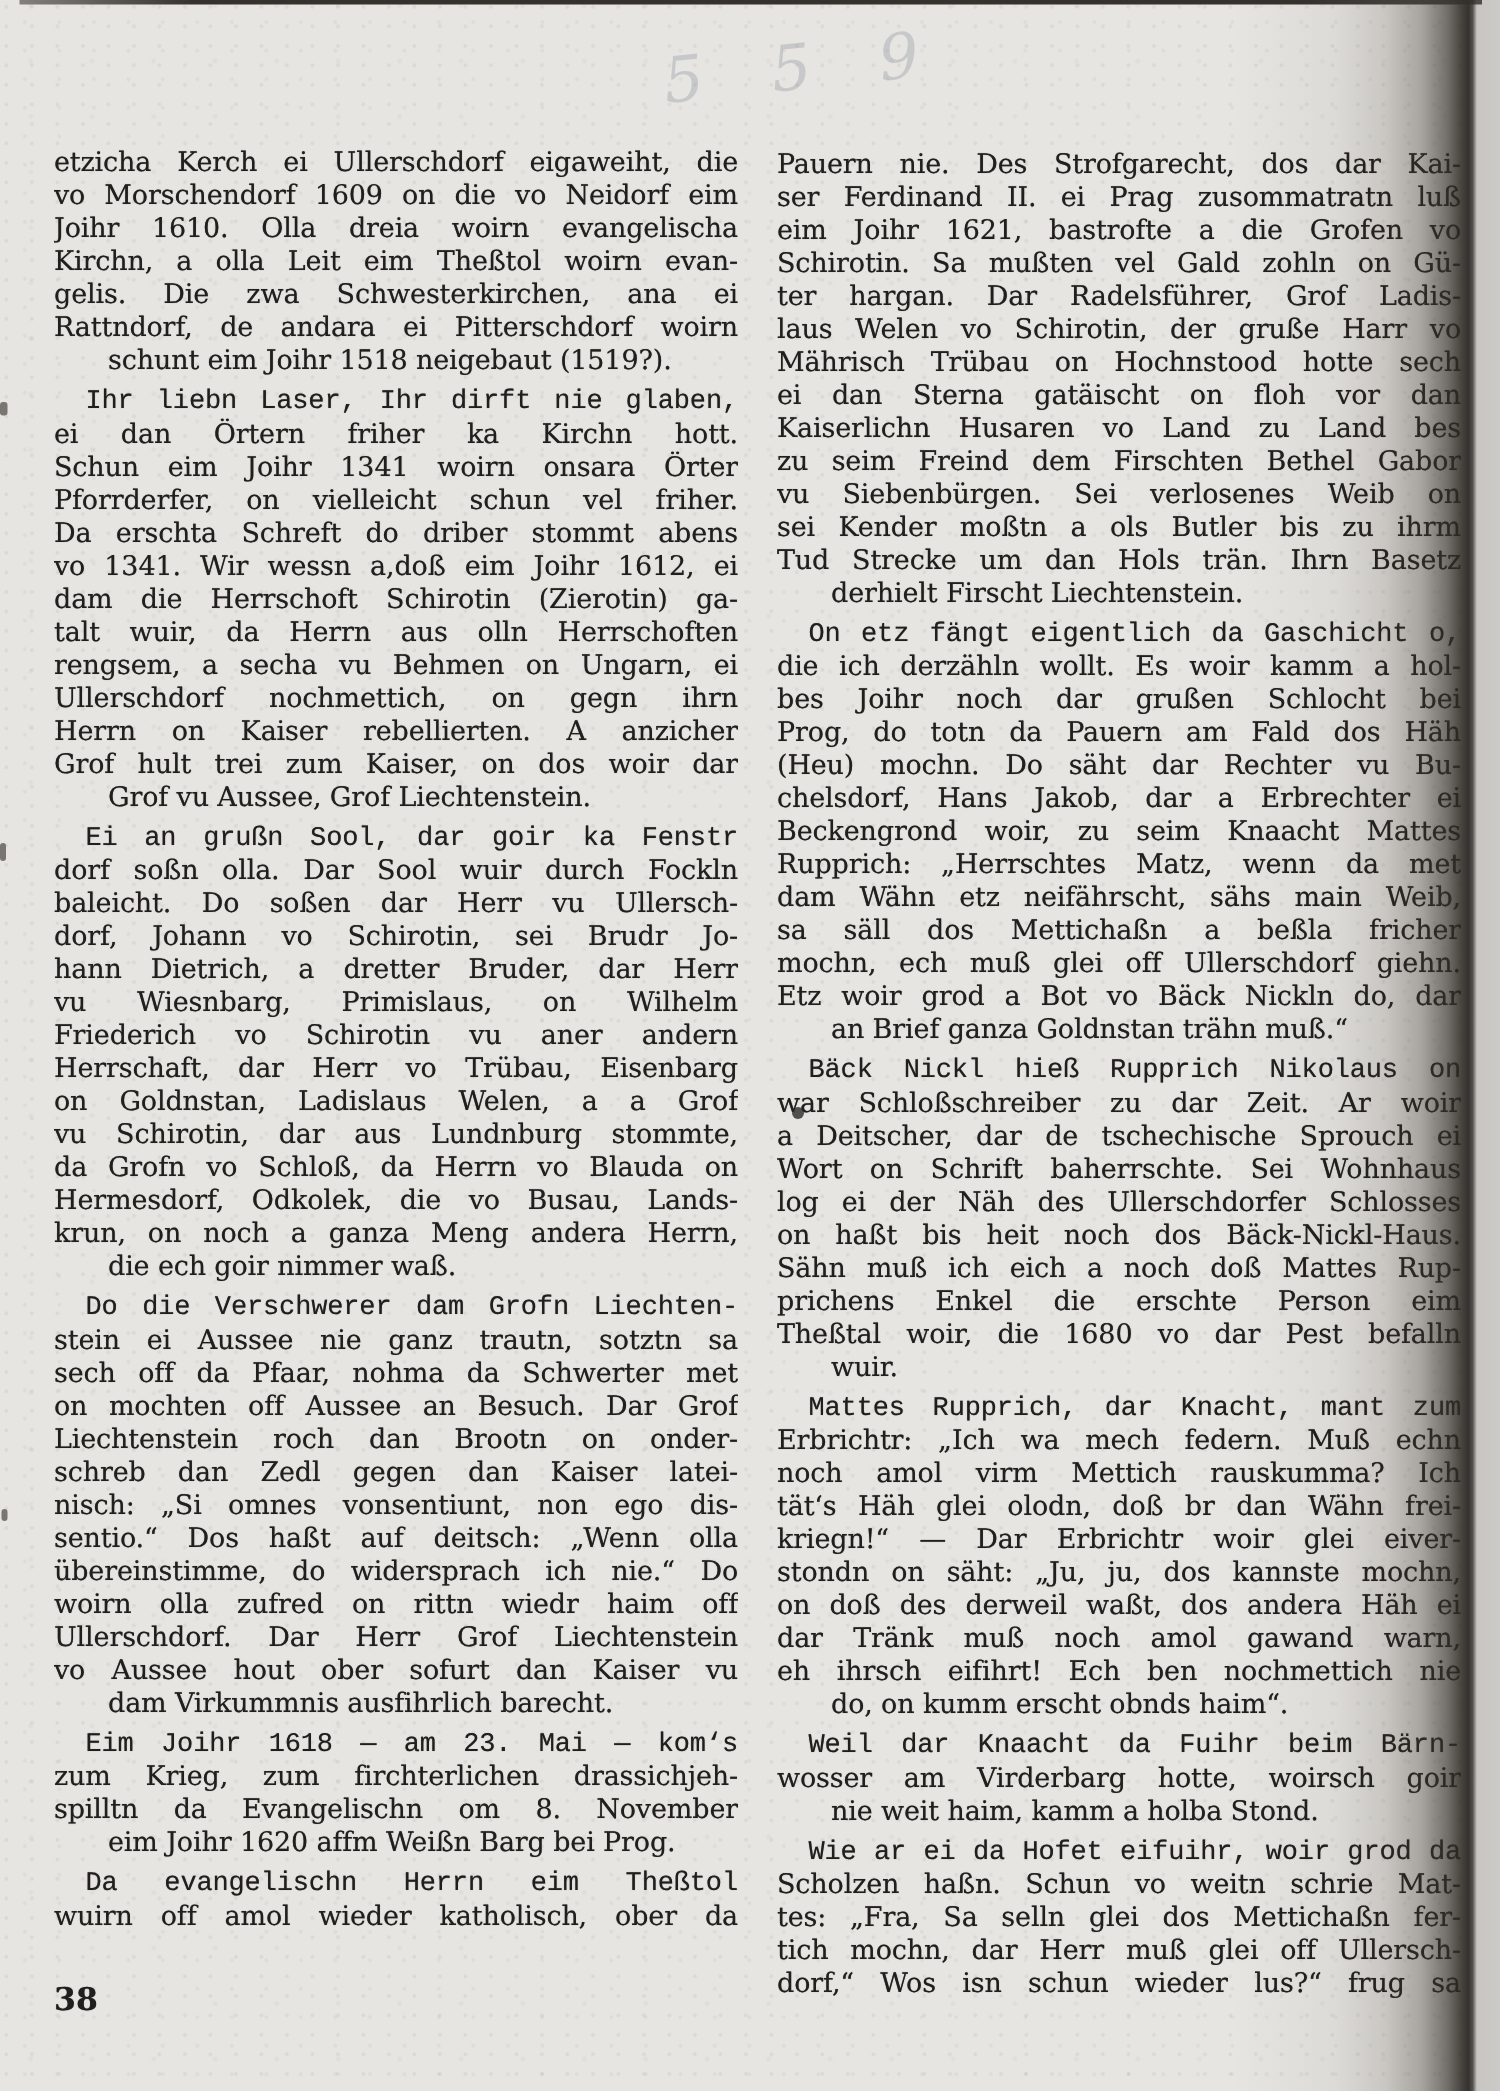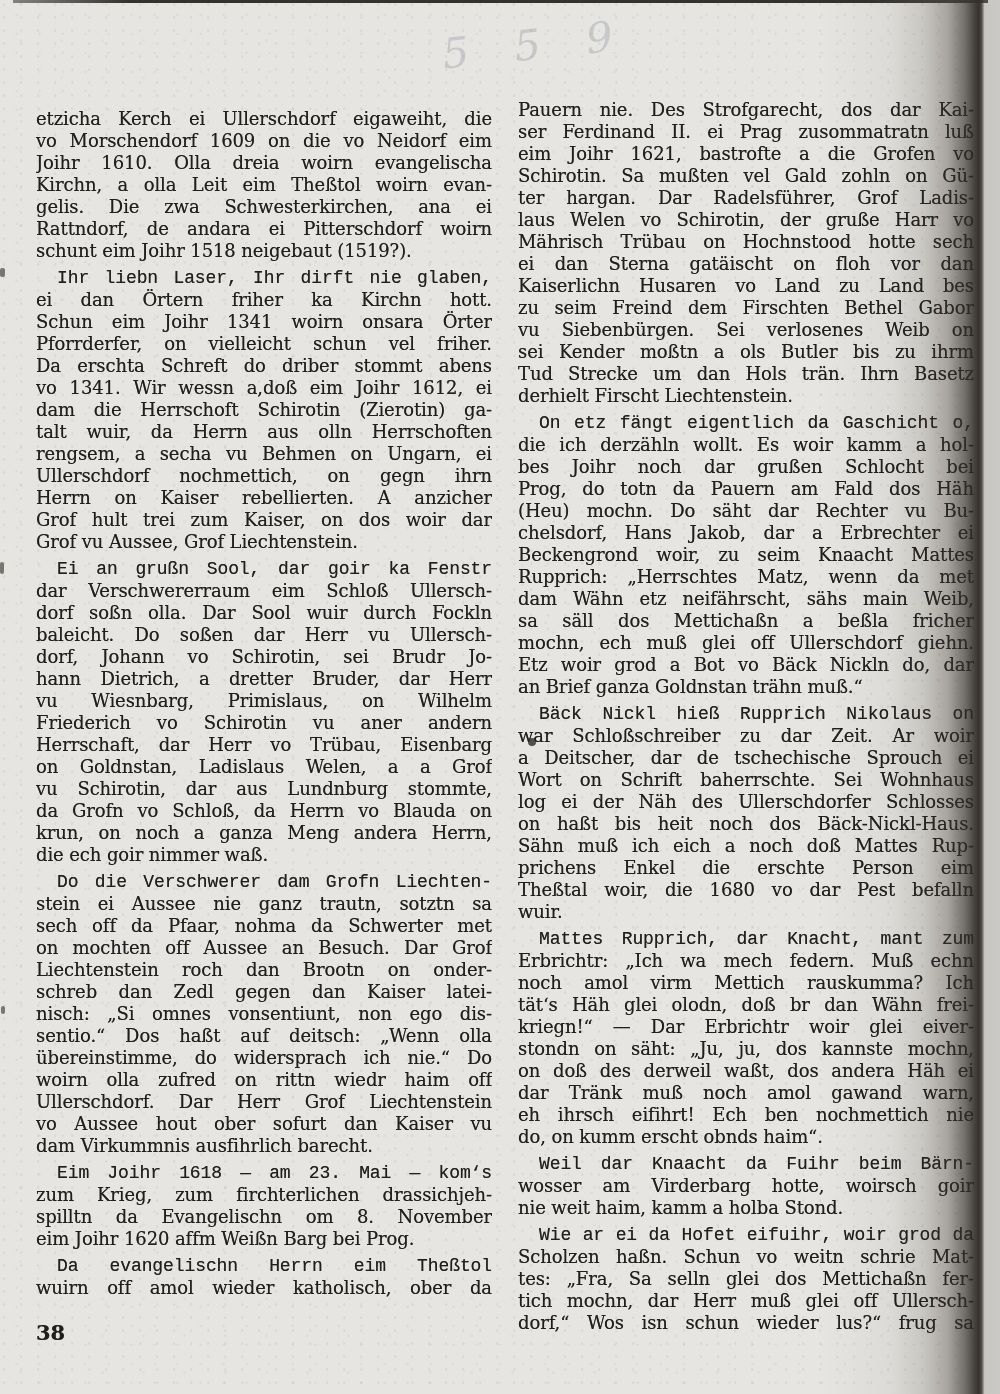--- a/index.html
+++ b/index.html
@@ -44,30 +44,30 @@
     font-size:42px;font-style:italic;letter-spacing:16px;
     color:#76818f;opacity:0.28;transform:rotate(-6deg);
     font-family:"DejaVu Serif","Liberation Serif",serif;
   }
   .col{
     position:absolute;width:456px;z-index:2;
     font-size:18px;line-height:22px;color:#211f1d;
     text-shadow:0 0 0.5px rgba(28,26,24,0.65);
     letter-spacing:-0.1px;
   }
-  .col-left{left:36px;top:108px;}
+  .col-left{left:36px;top:98px;}
   .col-right{left:518px;top:99px;}
   .para{margin:0;}
   .para + .para{margin-top:5px;}
   .para.indent .line:first-child{text-indent:21px;font-family:Liberation Mono, monospace;}
   .line{
     height:22px;overflow:hidden;
     text-align:justify;text-align-last:justify;
   }
-  .line.last{text-align:justify;text-align-last:left;}
+  .line.last{text-align:justify;text-align-last:left;margin-left:36px;}
   .page-number{
     position:absolute;left:36px;top:1320px;z-index:2;
     font-size:21px;font-weight:bold;color:#211f1d;
     text-shadow:0 0 0.5px rgba(28,26,24,0.65);
   }
   .ink-dot{
     position:absolute;left:528px;top:738px;width:8px;height:8px;
     border-radius:50%;background:#2b2a28;opacity:0.8;z-index:3;
   }
   .speck{position:absolute;background:#4a4742;opacity:0.7;z-index:3;border-radius:2px;}
@@ -102,31 +102,31 @@
         <div class="line">dam die Herrschoft Schirotin (Zierotin) ga-</div>
         <div class="line">talt wuir, da Herrn aus olln Herrschoften</div>
         <div class="line">rengsem, a secha vu Behmen on Ungarn, ei</div>
         <div class="line">Ullerschdorf nochmettich, on gegn ihrn</div>
         <div class="line">Herrn on Kaiser rebellierten. A anzicher</div>
         <div class="line">Grof hult trei zum Kaiser, on dos woir dar</div>
         <div class="line last">Grof vu Aussee, Grof Liechtenstein.</div>
       </div>
       <div class="para indent">
         <div class="line">Ei an grußn Sool, dar goir ka Fenstr hott,</div>
-        <div class="line">dar Verschwererraum eim Schloß Ullersch-</div>
         <div class="line">dorf soßn olla. Dar Sool wuir durch Fockln</div>
         <div class="line">baleicht. Do soßen dar Herr vu Ullersch-</div>
         <div class="line">dorf, Johann vo Schirotin, sei Brudr Jo-</div>
         <div class="line">hann Dietrich, a dretter Bruder, dar Herr</div>
         <div class="line">vu Wiesnbarg, Primislaus, on Wilhelm</div>
         <div class="line">Friederich vo Schirotin vu aner andern</div>
         <div class="line">Herrschaft, dar Herr vo Trübau, Eisenbarg</div>
         <div class="line">on Goldnstan, Ladislaus Welen, a a Grof</div>
         <div class="line">vu Schirotin, dar aus Lundnburg stommte,</div>
         <div class="line">da Grofn vo Schloß, da Herrn vo Blauda on</div>
+        <div class="line">Hermesdorf, Odkolek, die vo Busau, Lands-</div>
         <div class="line">krun, on noch a ganza Meng andera Herrn,</div>
         <div class="line last">die ech goir nimmer waß.</div>
       </div>
       <div class="para indent">
         <div class="line">Do die Verschwerer dam Grofn Liechten-</div>
         <div class="line">stein ei Aussee nie ganz trautn, sotztn sa</div>
         <div class="line">sech off da Pfaar, nohma da Schwerter met</div>
         <div class="line">on mochten off Aussee an Besuch. Dar Grof</div>
         <div class="line">Liechtenstein roch dan Brootn on onder-</div>
         <div class="line">schreb dan Zedl gegen dan Kaiser latei-</div>

